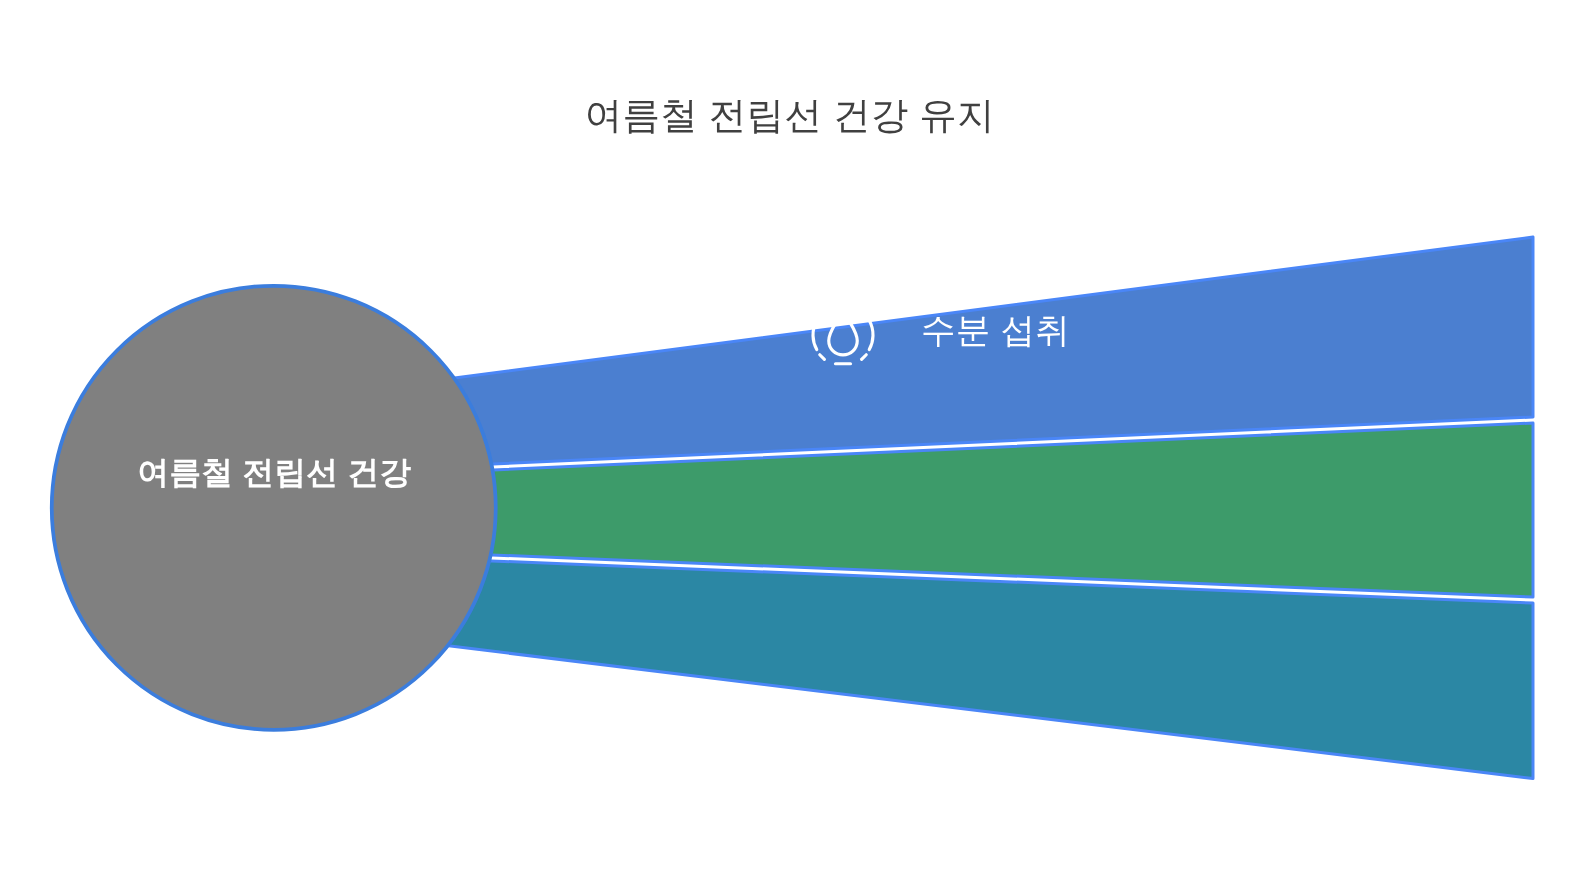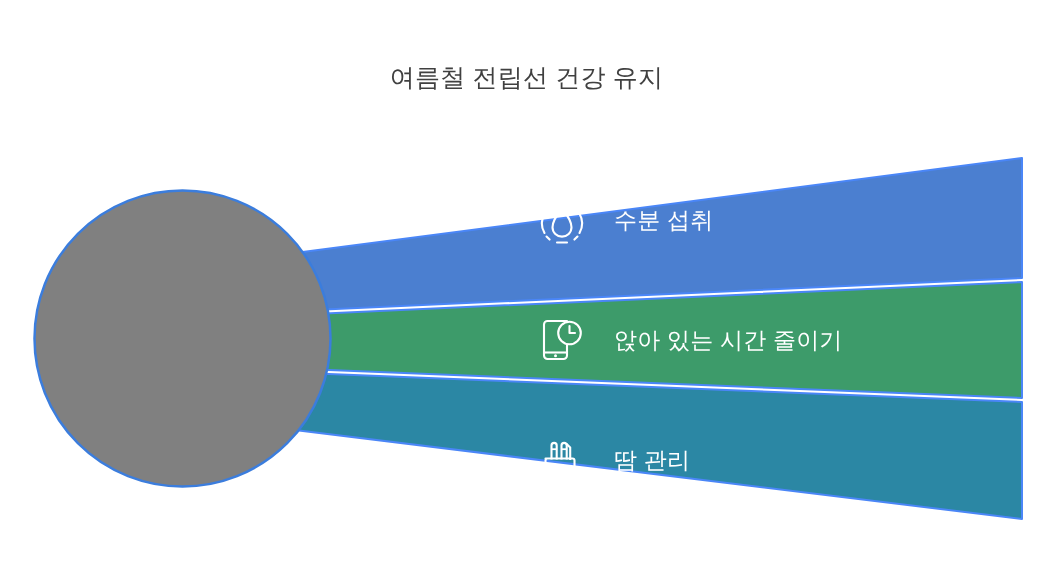--- a/index.html
+++ b/index.html
@@ -96,56 +96,30 @@
 
     <polygon points="180,268 1022,158 1022,278 180,316" fill="#4b7fd0" stroke="#4a86f7" stroke-width="2" stroke-linejoin="round"></polygon>
 
     <polygon points="180,320 1022,282 1022,398 180,364" fill="#3d9b6a" stroke="#4a86f7" stroke-width="2" stroke-linejoin="round"></polygon>
 
     <polygon points="180,368 1022,402 1022,519 180,416" fill="#2b87a4" stroke="#4a86f7" stroke-width="2" stroke-linejoin="round"></polygon>
 
     <circle cx="182.5" cy="338.5" r="148" fill="#808080" stroke="#3b7ddd" stroke-width="2.5"></circle>
   </svg>
 
+  <div class="hub-label">여름철 전립선 건강</div>
 
   <div class="band-row" id="band-row-0">
     <svg class="band-icon" viewBox="0 0 52 52">
 
       <path d="M8.5 39 A20 20 0 1 1 43.5 39" fill="none" stroke="#ffffff" stroke-width="2.1" stroke-linecap="round"></path>
       <path d="M10.5 42.5 L13.6 45.6" fill="none" stroke="#ffffff" stroke-width="2.1" stroke-linecap="round"></path>
       <path d="M41.5 42.5 L38.4 45.6" fill="none" stroke="#ffffff" stroke-width="2.1" stroke-linecap="round"></path>
       <path d="M21 48.5 L31 48.5" fill="none" stroke="#ffffff" stroke-width="2.1" stroke-linecap="round"></path>
 
       <path d="M26 14 C26 14 16.5 26.5 16.5 33.2 C16.5 38.6 20.8 42.6 26 42.6 C31.2 42.6 35.5 38.6 35.5 33.2 C35.5 26.5 26 14 26 14 Z" fill="none" stroke="#ffffff" stroke-width="2.1" stroke-linejoin="round"></path>
     </svg>
     <div class="band-label">수분 섭취</div>
   </div>
 
-  <div class="band-row" id="band-row-1">
-    <svg class="band-icon" viewBox="0 0 52 52">
 
-      <path d="M31 7 H11.5 A3.5 3.5 0 0 0 8 10.5 V41.5 A3.5 3.5 0 0 0 11.5 45 H27.5 A3.5 3.5 0 0 0 31 41.5 V31.5" fill="none" stroke="#ffffff" stroke-width="2.1" stroke-linecap="round" stroke-linejoin="round"></path>
-      <path d="M8 38.5 H31" fill="none" stroke="#ffffff" stroke-width="2.1"></path>
-      <circle cx="19.5" cy="41.7" r="1.5" fill="#ffffff"></circle>
-
-      <circle cx="33.5" cy="19" r="11.3" fill="none" stroke="#ffffff" stroke-width="2.1"></circle>
-      <path d="M33.5 12 V19 H39" fill="none" stroke="#ffffff" stroke-width="2.1" stroke-linecap="round" stroke-linejoin="round"></path>
-    </svg>
-    <div class="band-label">앉아 있는 시간 줄이기</div>
-  </div>
-
-  <div class="band-row" id="band-row-2">
-    <svg class="band-icon" viewBox="0 0 52 52">
-
-      <path d="M15.5 25.5 V11.5 A2.6 2.6 0 0 1 18.1 8.9 A2.6 2.6 0 0 1 20.7 11.5 V25.5" fill="none" stroke="#ffffff" stroke-width="2.1" stroke-linejoin="round"></path>
-      <path d="M15.5 15.2 H20.7" fill="none" stroke="#ffffff" stroke-width="1.8"></path>
-
-      <path d="M25.5 25.5 V11.5 A2.6 2.6 0 0 1 28.1 8.9 A2.6 2.6 0 0 1 30.7 11.5 V25.5" fill="none" stroke="#ffffff" stroke-width="2.1" stroke-linejoin="round"></path>
-      <path d="M25.5 15.2 H30.7" fill="none" stroke="#ffffff" stroke-width="1.8"></path>
-
-      <path d="M34.2 26 V13.5 L30.4 9.8" fill="none" stroke="#ffffff" stroke-width="2.1" stroke-linejoin="round"></path>
-
-      <path d="M9.5 24.5 H36.5 A2 2 0 0 1 38.5 26.5 V36.5 L26 45.5 L9.5 36.5 V26.5 A2 2 0 0 1 11.5 24.5 Z" fill="none" stroke="#ffffff" stroke-width="2.1" stroke-linejoin="round"></path>
-    </svg>
-    <div class="band-label">땀 관리</div>
-  </div>
 
 </div>
 
 </body></html>

